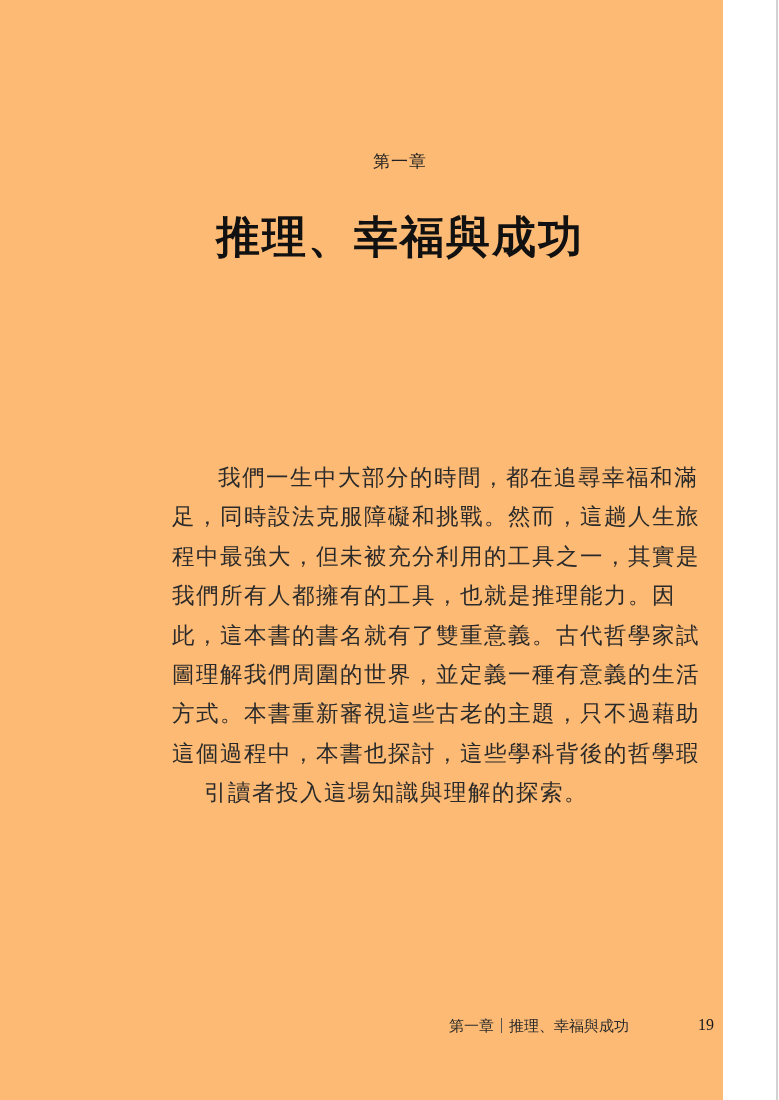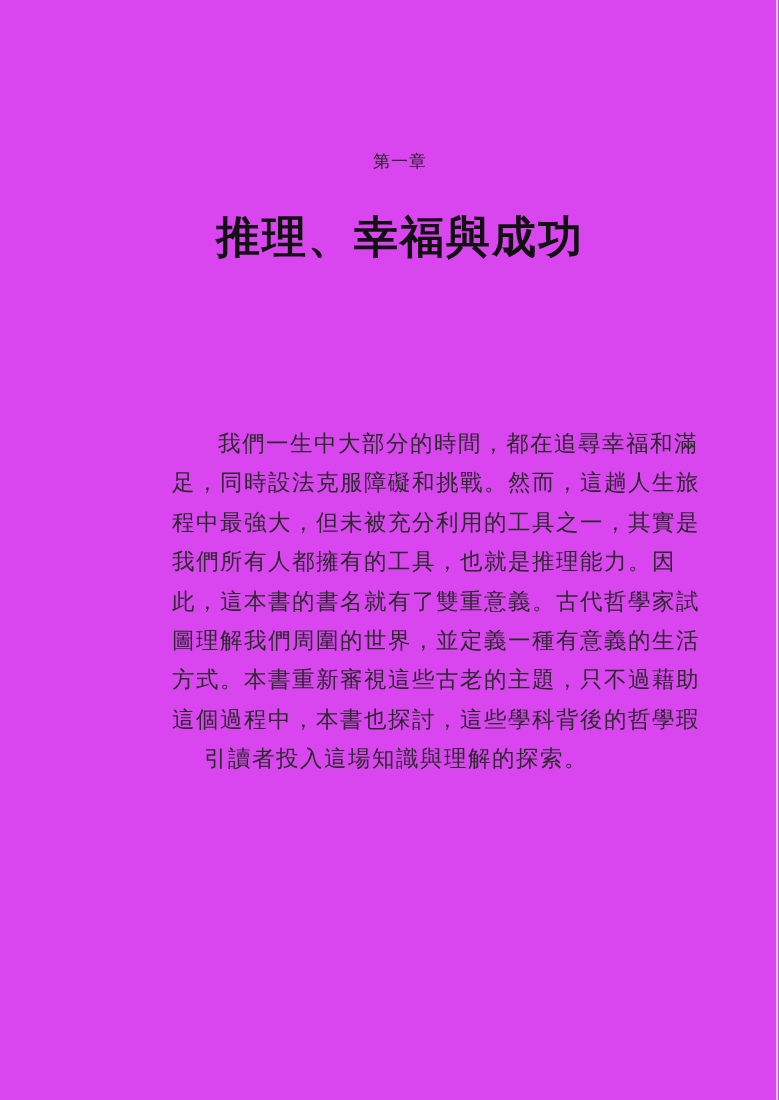--- a/index.html
+++ b/index.html
@@ -11,23 +11,23 @@
       width: 779px;
       height: 1100px;
       position: relative;
       overflow: hidden;
       font-family: "DejaVu Serif", "Liberation Serif", serif;
       color: #1a1a1a;
     }
     .page {
       position: absolute;
       left: 0; top: 0;
-      width: 779px;
+      width: 723px;
       height: 1100px;
-      background: #d946ef;
+      background: #fdba74;
     }
     .edge-line {
       position: absolute;
       top: 0;
       left: 776px;
       width: 2px;
       height: 1100px;
       background: #d2d2d2;
     }
     .chapter-label {
@@ -69,20 +69,21 @@
       text-align: justify;
       text-align-last: justify;
       letter-spacing: 1.5px;
     }
     .body-text .line.last {
       text-align-last: left;
       margin-left: 32px;
     }
     .body-text .line.first {
       padding-left: 46px;
+      margin-top: 34px;
     }
     .footer {
       position: absolute;
       top: 1017px;
       left: 0;
       width: 779px;
       height: 24px;
       font-family: "DejaVu Serif", "Liberation Serif", serif;
       color: #2a2a2a;
     }
@@ -127,14 +128,20 @@
     <div class="line">足，同時設法克服障礙和挑戰。然而，這趟人生旅</div>
     <div class="line">程中最強大，但未被充分利用的工具之一，其實是</div>
     <div class="line">我們所有人都擁有的工具，也就是推理能力。因</div>
     <div class="line">此，這本書的書名就有了雙重意義。古代哲學家試</div>
     <div class="line">圖理解我們周圍的世界，並定義一種有意義的生活</div>
     <div class="line">方式。本書重新審視這些古老的主題，只不過藉助</div>
     <div class="line">這個過程中，本書也探討，這些學科背後的哲學瑕</div>
     <div class="line last">引讀者投入這場知識與理解的探索。</div>
   </div>
 
+  <div class="footer">
+    <div class="running-head">
+      <span>第一章</span><span class="sep"></span><span>推理、幸福與成功</span>
+    </div>
+    <div class="page-number">19</div>
+  </div>
 
 </div>
 
 </body></html>

